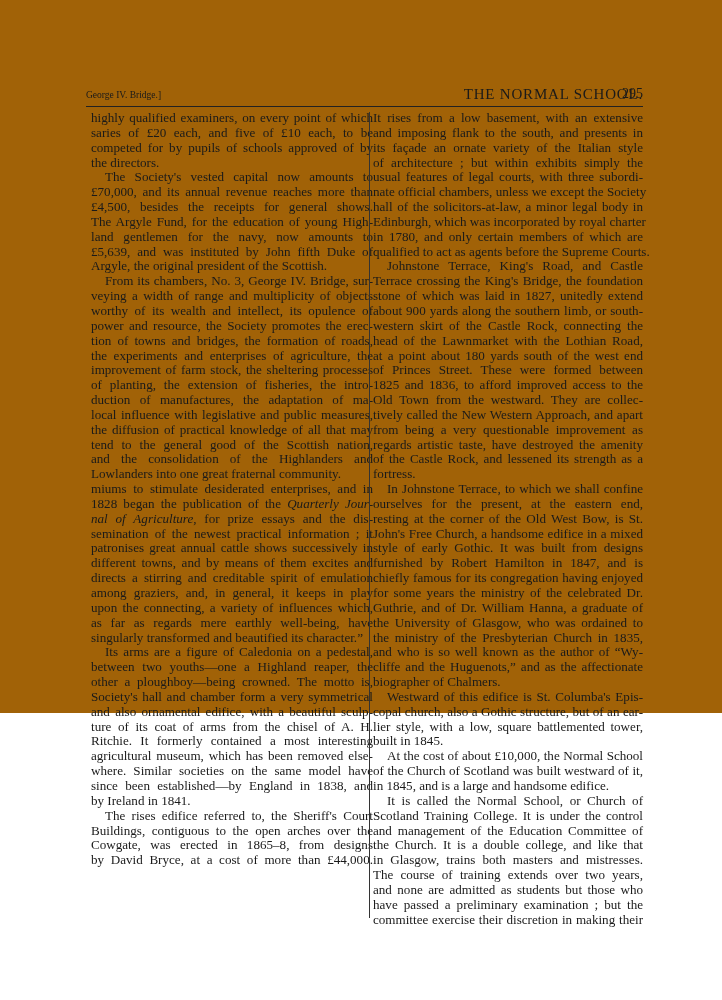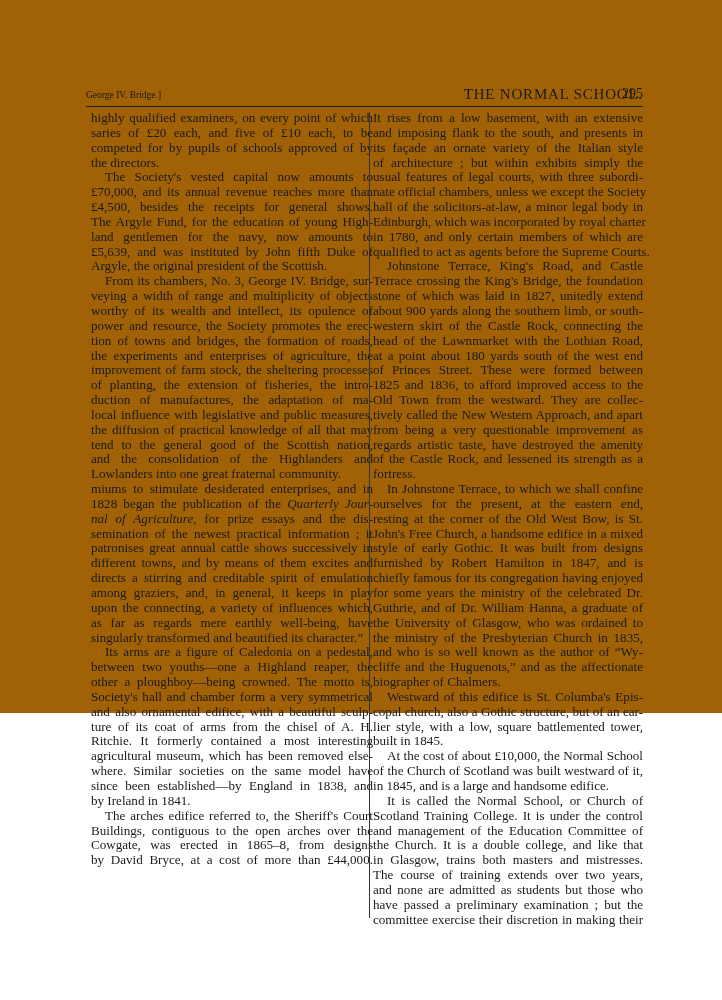--- a/index.html
+++ b/index.html
@@ -72,21 +72,21 @@
       <span class="line ">between two youths—one a Highland reaper, the</span>
       <span class="line ">other a ploughboy—being crowned.  The motto is,</span>
       <span class="line ">Society's hall and chamber form a very symmetrical</span>
       <span class="line ">and also ornamental edifice, with a beautiful sculp-</span>
       <span class="line ">ture of its coat of arms from the chisel of A. H.</span>
       <span class="line ">Ritchie.  It formerly contained a most interesting</span>
       <span class="line ">agricultural museum, which has been removed else-</span>
       <span class="line ">where.  Similar societies on the same model have</span>
       <span class="line ">since been established—by England in 1838, and</span>
       <span class="line last">by Ireland in 1841.</span>
-      <span class="line first">The arches edifice referred to, the Sheriff's Court</span>
+      <span class="line first">The rises edifice referred to, the Sheriff's Court</span>
       <span class="line ">Buildings, contiguous to the open arches over the</span>
       <span class="line ">Cowgate, was erected in 1865–8, from designs</span>
       <span class="line ">by David Bryce, at a cost of more than £44,000.</span>
     </div>
   <div class="col-divider"></div>
   <div class="col col-right" id="col-right">
       <span class="line ">It rises from a low basement, with an extensive</span>
       <span class="line ">and imposing flank to the south, and presents in</span>
       <span class="line ">its façade an ornate variety of the Italian style</span>
       <span class="line ">of architecture ; but within exhibits simply the</span>

